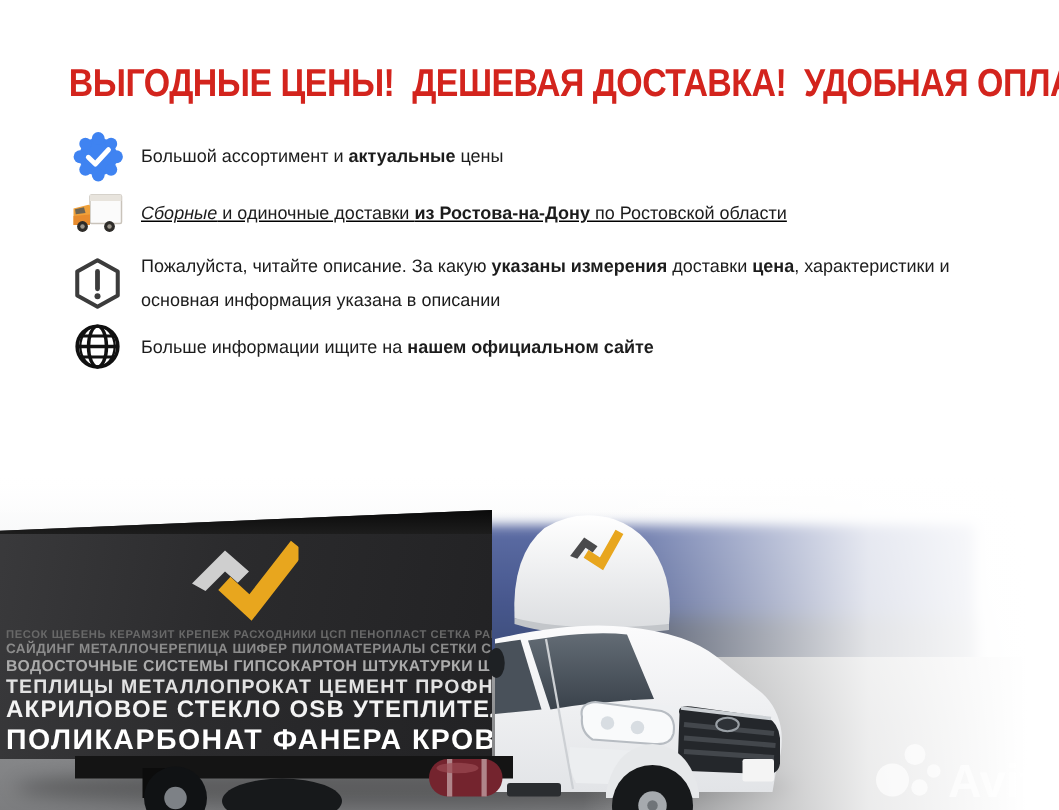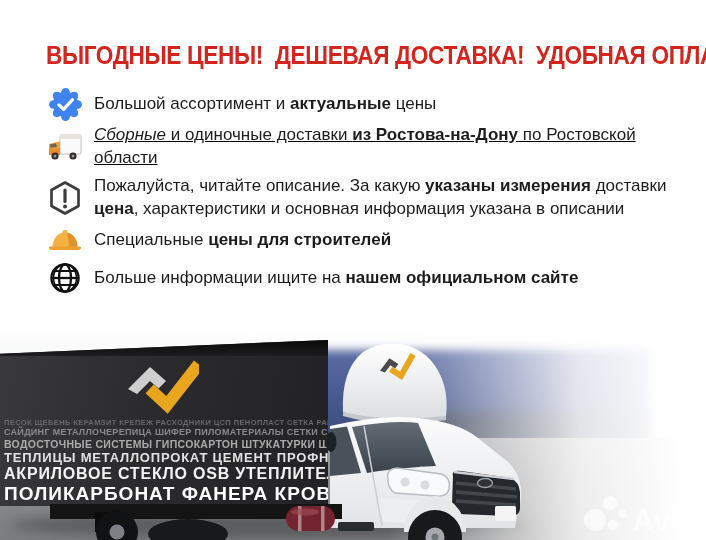--- a/index.html
+++ b/index.html
@@ -8,21 +8,21 @@
 
   
   .headline{position:absolute;top:40px;left:0;width:706px;text-align:center;
             font-size:26px;font-weight:700;color:#d3241d;letter-spacing:-0.4px;
             white-space:pre;transform:scaleX(0.87);transform-origin:50% 50%;}
 
   
   .bullets{position:absolute;top:86px;left:46px;width:636px;}
   .bullet{display:flex;align-items:center;}
   .bullet .icon{flex:0 0 38px;height:36px;display:flex;align-items:center;justify-content:center;margin-right:10px;}
-  .bullet .btext{font-size:17px;line-height:22.5px;color:#1c1c1c;max-width:588px;}
+  .bullet .btext{font-size:12px;line-height:22.5px;color:#1c1c1c;max-width:588px;}
   .seg-b{font-weight:700;}
   .seg-i{font-style:italic;}
   .mb2{margin-bottom:2px;} .mb6{margin-bottom:6px;text-decoration:underline;}
 
   
   .photo{position:absolute;left:0;top:316px;width:706px;height:224px;overflow:hidden;}
   .sky{position:absolute;inset:0;background:linear-gradient(#ffffff 0%,#f4f5f6 30%,#e6e8ea 55%,#dfe1e3 60%);z-index:1;}
   .building{position:absolute;left:290px;top:34px;width:360px;height:94px;
             background:linear-gradient(#50619e 0%,#394b85 55%,#2d3d6e 100%);
             filter:blur(4px);opacity:.92;z-index:1;}
@@ -109,31 +109,20 @@
         <svg width="34" height="36" viewBox="0 0 34 36">
           <path d="M17 2.5 L30.5 10 L30.5 26 L17 33.5 L3.5 26 L3.5 10 Z" fill="none" stroke="#3c3c3c" stroke-width="2.7" stroke-linejoin="round"></path>
           <line x1="17" y1="10" x2="17" y2="21.5" stroke="#3c3c3c" stroke-width="3.2" stroke-linecap="round"></line>
           <circle cx="17" cy="26.5" r="2" fill="#3c3c3c"></circle>
         </svg>
       </span>
       <span class="btext"><span>Пожалуйста, читайте описание. За какую </span><span class="seg-b">указаны измерения</span><span> доставки </span><span class="seg-b">цена</span><span>, характеристики и основная информация указана в описании</span></span>
     </div>
 
 
-    <div class="bullet mb2">
-      <span class="icon">
-        <svg width="36" height="32" viewBox="0 0 36 32">
-          <path d="M5.5 23 C5.5 14.5 11 8.5 18 8.5 C25 8.5 30.5 14.5 30.5 23 Z" fill="#f4b245"></path>
-          <path d="M18 8.5 C25 8.5 30.5 14.5 30.5 23 L22 23 C22 15 20.5 10 18 8.5 Z" fill="#e3912c"></path>
-          <rect x="15.5" y="6" width="5" height="6" rx="2" fill="#f4b245"></rect>
-          <path d="M3.5 22.5 L32.5 22.5 C33.6 22.5 34.3 23.3 34 24.3 C33.7 25.3 32.6 26 31.4 26 L4.6 26 C3.4 26 2.3 25.3 2 24.3 C1.7 23.3 2.4 22.5 3.5 22.5 Z" fill="#ef9f30"></path>
-        </svg>
-      </span>
-      <span class="btext"><span>Специальные </span><span class="seg-b">цены для строителей</span></span>
-    </div>
 
     <div class="bullet">
       <span class="icon">
         <svg width="34" height="34" viewBox="0 0 34 34">
           <g fill="none" stroke="#101010" stroke-width="2.3">
             <circle cx="17" cy="17" r="13.6"></circle>
             <ellipse cx="17" cy="17" rx="6" ry="13.6"></ellipse>
             <ellipse cx="17" cy="17" rx="11.5" ry="13.6" stroke-width="1.6"></ellipse>
             <line x1="3.4" y1="17" x2="30.6" y2="17"></line>
             <line x1="5.6" y1="10" x2="28.4" y2="10" stroke-width="2"></line>

